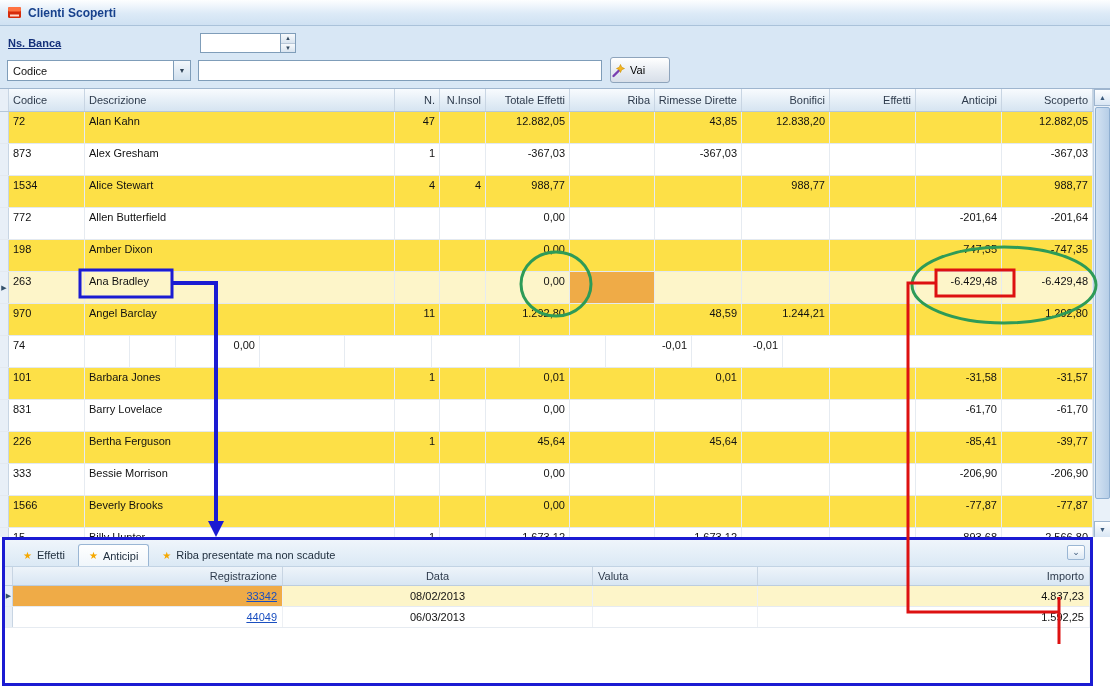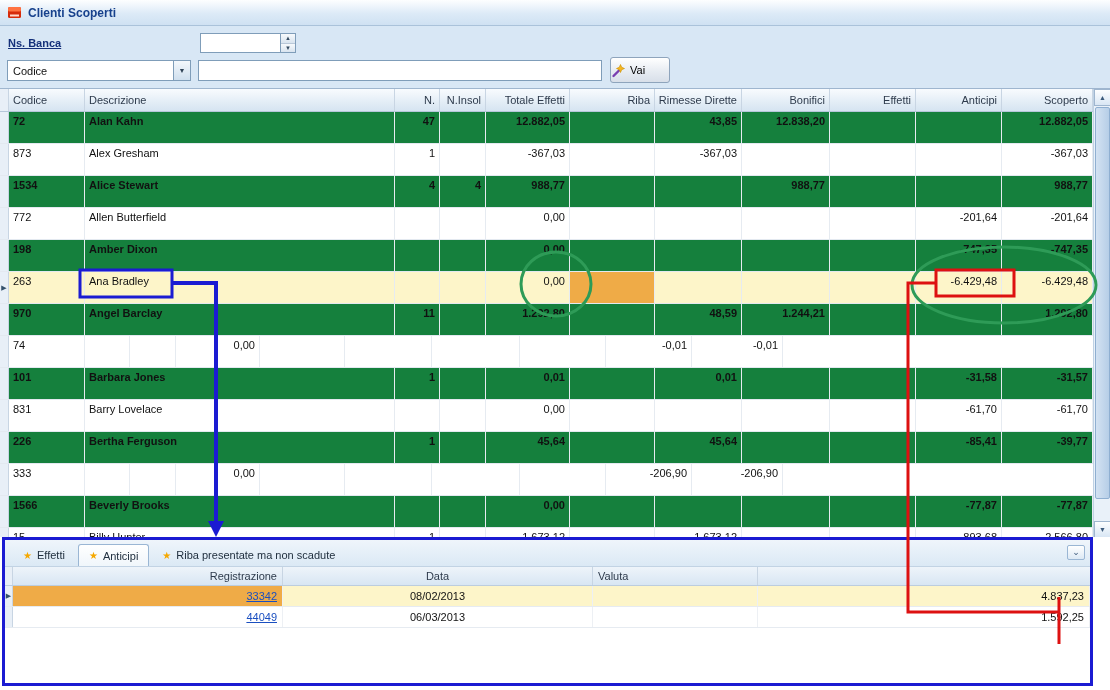--- a/index.html
+++ b/index.html
@@ -35,21 +35,21 @@
     background:linear-gradient(#ffffff,#e7ecf2 55%,#d8dfe9); display:flex; align-items:center; gap:4px; font:inherit; cursor:pointer; }
 
   
   .grid { position:absolute; left:0; top:88px; width:1110px; height:449px; border-top:1px solid #9fb6cf; background:#fff; overflow:hidden; }
   .grid-header { position:absolute; left:0; top:0; width:1093px; height:23px; display:flex;
     background:linear-gradient(#f8fbfe,#e3edf6 60%,#d6e4f1); border-bottom:1px solid #b5c7da; }
   .gh-cell { border-right:1px solid #c8d5e3; display:flex; align-items:center; padding:0 4px; color:#2e3b4c; overflow:hidden; white-space:nowrap; }
   .gh-cell.num { justify-content:flex-end; }
   .grid-body { position:absolute; left:0; top:23px; width:1093px; height:426px; overflow:hidden; }
   .grow { display:flex; height:32px; border-bottom:1px solid #e3e9f0; background:#fff; }
-  .grow.alt { background:#15803d;font-weight:bold; }
+  .grow.alt { background:#fde047; }
   .grow.selected { background:#fdf5c9; }
   .gcell { border-right:1px solid #e6ebf1; padding:3px 4px 0 4px; overflow:hidden; white-space:nowrap; display:flex; align-items:flex-start; }
   .gcell.num { justify-content:flex-end; }
   .gcell.focus-cell { background:#efab47; }
   .gutter { flex:0 0 9px; background:#e8eff7; border-right:1px solid #c8d5e3; display:flex; align-items:center; justify-content:center; font-size:7px; color:#33506b; }
 
   
   .vscroll { position:absolute; right:0; top:0; width:17px; height:449px; background:#e9f1f9; border-left:1px solid #c0d2e4; }
   .vs-btn { position:absolute; left:0; width:17px; height:17px; background:linear-gradient(#fdfeff,#d8e6f4); border:1px solid #9fb6cf;
     display:flex; align-items:center; justify-content:center; font-size:7px; color:#3c5a7c; cursor:pointer; }
@@ -285,20 +285,21 @@
           <div class="gcell num" style="flex: 0 0 85px;"></div>
           <div class="gcell num" style="flex: 0 0 87px;">45,64</div>
           <div class="gcell num" style="flex: 0 0 88px;"></div>
           <div class="gcell num" style="flex: 0 0 86px;"></div>
           <div class="gcell num" style="flex: 0 0 86px;">-85,41</div>
           <div class="gcell num" style="flex: 0 0 91px;">-39,77</div>
         </div>
         <div class="grow">
           <div class="gutter"></div>
           <div class="gcell" style="flex: 0 0 76px;">333</div>
+          <div class="gcell" style="flex: 0 0 310px;">Bessie Morrison</div>
           <div class="gcell num" style="flex: 0 0 45px;"></div>
           <div class="gcell num" style="flex: 0 0 46px;"></div>
           <div class="gcell num" style="flex: 0 0 84px;">0,00</div>
           <div class="gcell num" style="flex: 0 0 85px;"></div>
           <div class="gcell num" style="flex: 0 0 87px;"></div>
           <div class="gcell num" style="flex: 0 0 88px;"></div>
           <div class="gcell num" style="flex: 0 0 86px;"></div>
           <div class="gcell num" style="flex: 0 0 86px;">-206,90</div>
           <div class="gcell num" style="flex: 0 0 91px;">-206,90</div>
         </div>
@@ -352,20 +353,21 @@
         <div class="tab">
           <span class="star">★</span>
           <span>Riba presentate ma non scadute</span>
         </div>
       </div>
     <div class="dheader" id="detail-header">
         <div class="dgutter"></div>
         <div class="dh-cell a-r" style="flex: 0 0 270px;">Registrazione</div>
         <div class="dh-cell a-c" style="flex: 0 0 310px;">Data</div>
         <div class="dh-cell a-l" style="flex: 0 0 165px;">Valuta</div>
+        <div class="dh-cell a-r" style="flex: 0 0 332px;">Importo</div>
       </div>
     <div id="detail-body">
         <div class="drow selected">
           <div class="dgutter">▶</div>
           <div class="dcell a-r orange" style="flex: 0 0 270px;">
             <a href="#">33342</a>
           </div>
           <div class="dcell a-c" style="flex: 0 0 310px;">08/02/2013</div>
           <div class="dcell a-l" style="flex: 0 0 165px;"></div>
           <div class="dcell a-r" style="flex: 0 0 332px;">4.837,23</div>

